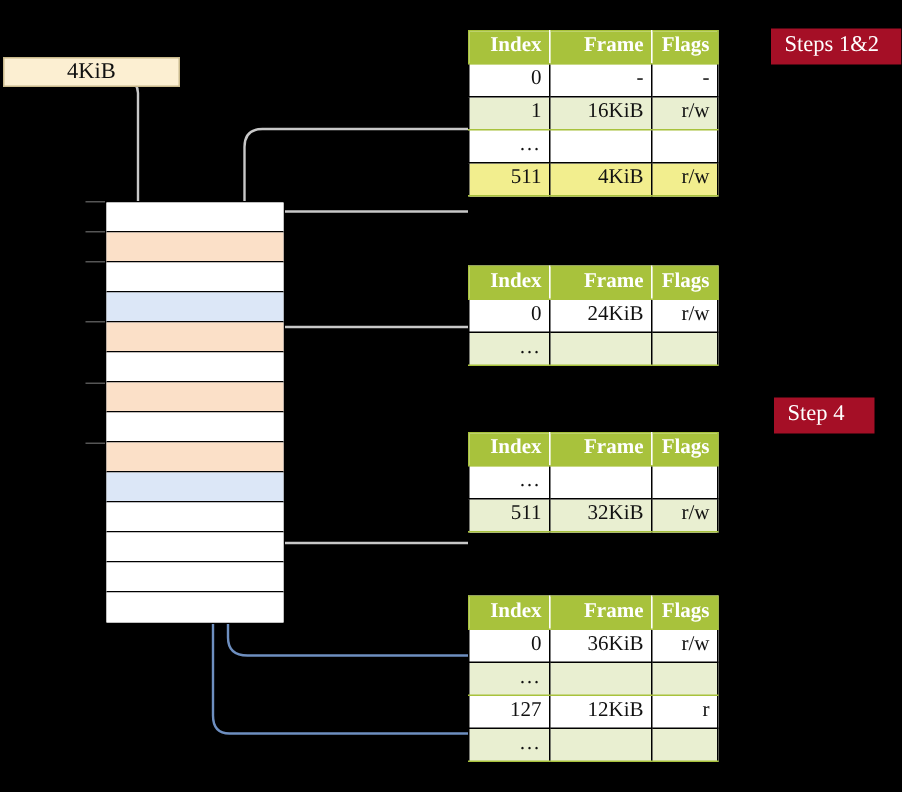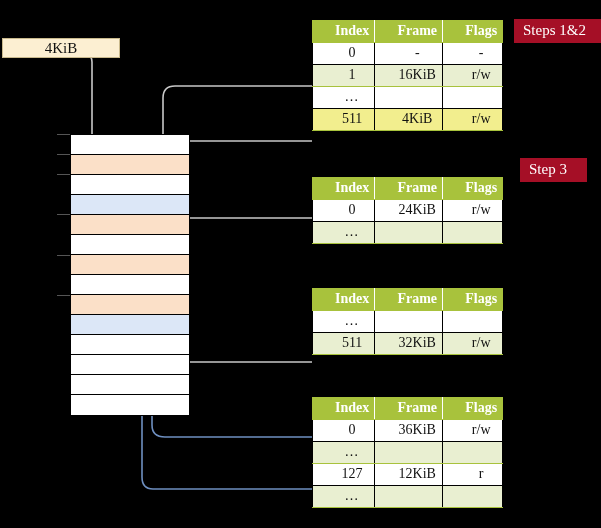--- a/index.html
+++ b/index.html
@@ -75,22 +75,22 @@
     position: absolute;
     border-collapse: collapse;
     background: #ffffff;
     box-sizing: border-box;
     border: 1px solid #A8C23C;
     font-size: 14px;
     color: #111111;
   }
   .pt td, .pt th {
     border: 1px solid #000000;
-    padding: 2px 5px 3px 22px;
-    text-align: center;
+    padding: 2px 5px 3px 5px;
+    text-align: right;
     font-weight: normal;
     height: 21px;
     box-sizing: border-box;
     vertical-align: middle;
     white-space: nowrap;
   }
   .pt thead th {
     background: #A8C23C;
     color: #ffffff;
     font-weight: bold;
@@ -141,22 +141,22 @@
     <path d="M 312,489 L 153,489 Q 142,489 142,477 L 142,240" fill="none" stroke="#6E8FC0" stroke-width="1.6" marker-end="url(#arrowBlue)"></path>
   </svg>
 
   <div class="page-box" style="left:2px; top:38px; width:118px; height:20px;">
     <span>4KiB</span>
   </div>
 
   <div class="step-badge" style="left:514px; top:19px;">
     <span>Steps 1&amp;2</span>
   </div>
-  <div class="step-badge" style="left:520px; top:158px;">
-    <span>Step 3</span>
+  <div class="step-badge" style="left:516px; top:265px;">
+    <span>Step 4</span>
   </div>
 
   <div class="mem-col" id="mem-col" style="left:70px; top:134px; width:120px; height:282px;">
       <div class="mem-row" style="height: 20px; background: rgb(255, 255, 255);"></div>
       <div class="mem-row" style="height: 20px; background: rgb(251, 224, 200);"></div>
       <div class="mem-row" style="height: 20px; background: rgb(255, 255, 255);"></div>
       <div class="mem-row" style="height: 20px; background: rgb(220, 231, 247);"></div>
       <div class="mem-row" style="height: 20px; background: rgb(251, 224, 200);"></div>
       <div class="mem-row" style="height: 20px; background: rgb(255, 255, 255);"></div>
       <div class="mem-row" style="height: 20px; background: rgb(251, 224, 200);"></div>

